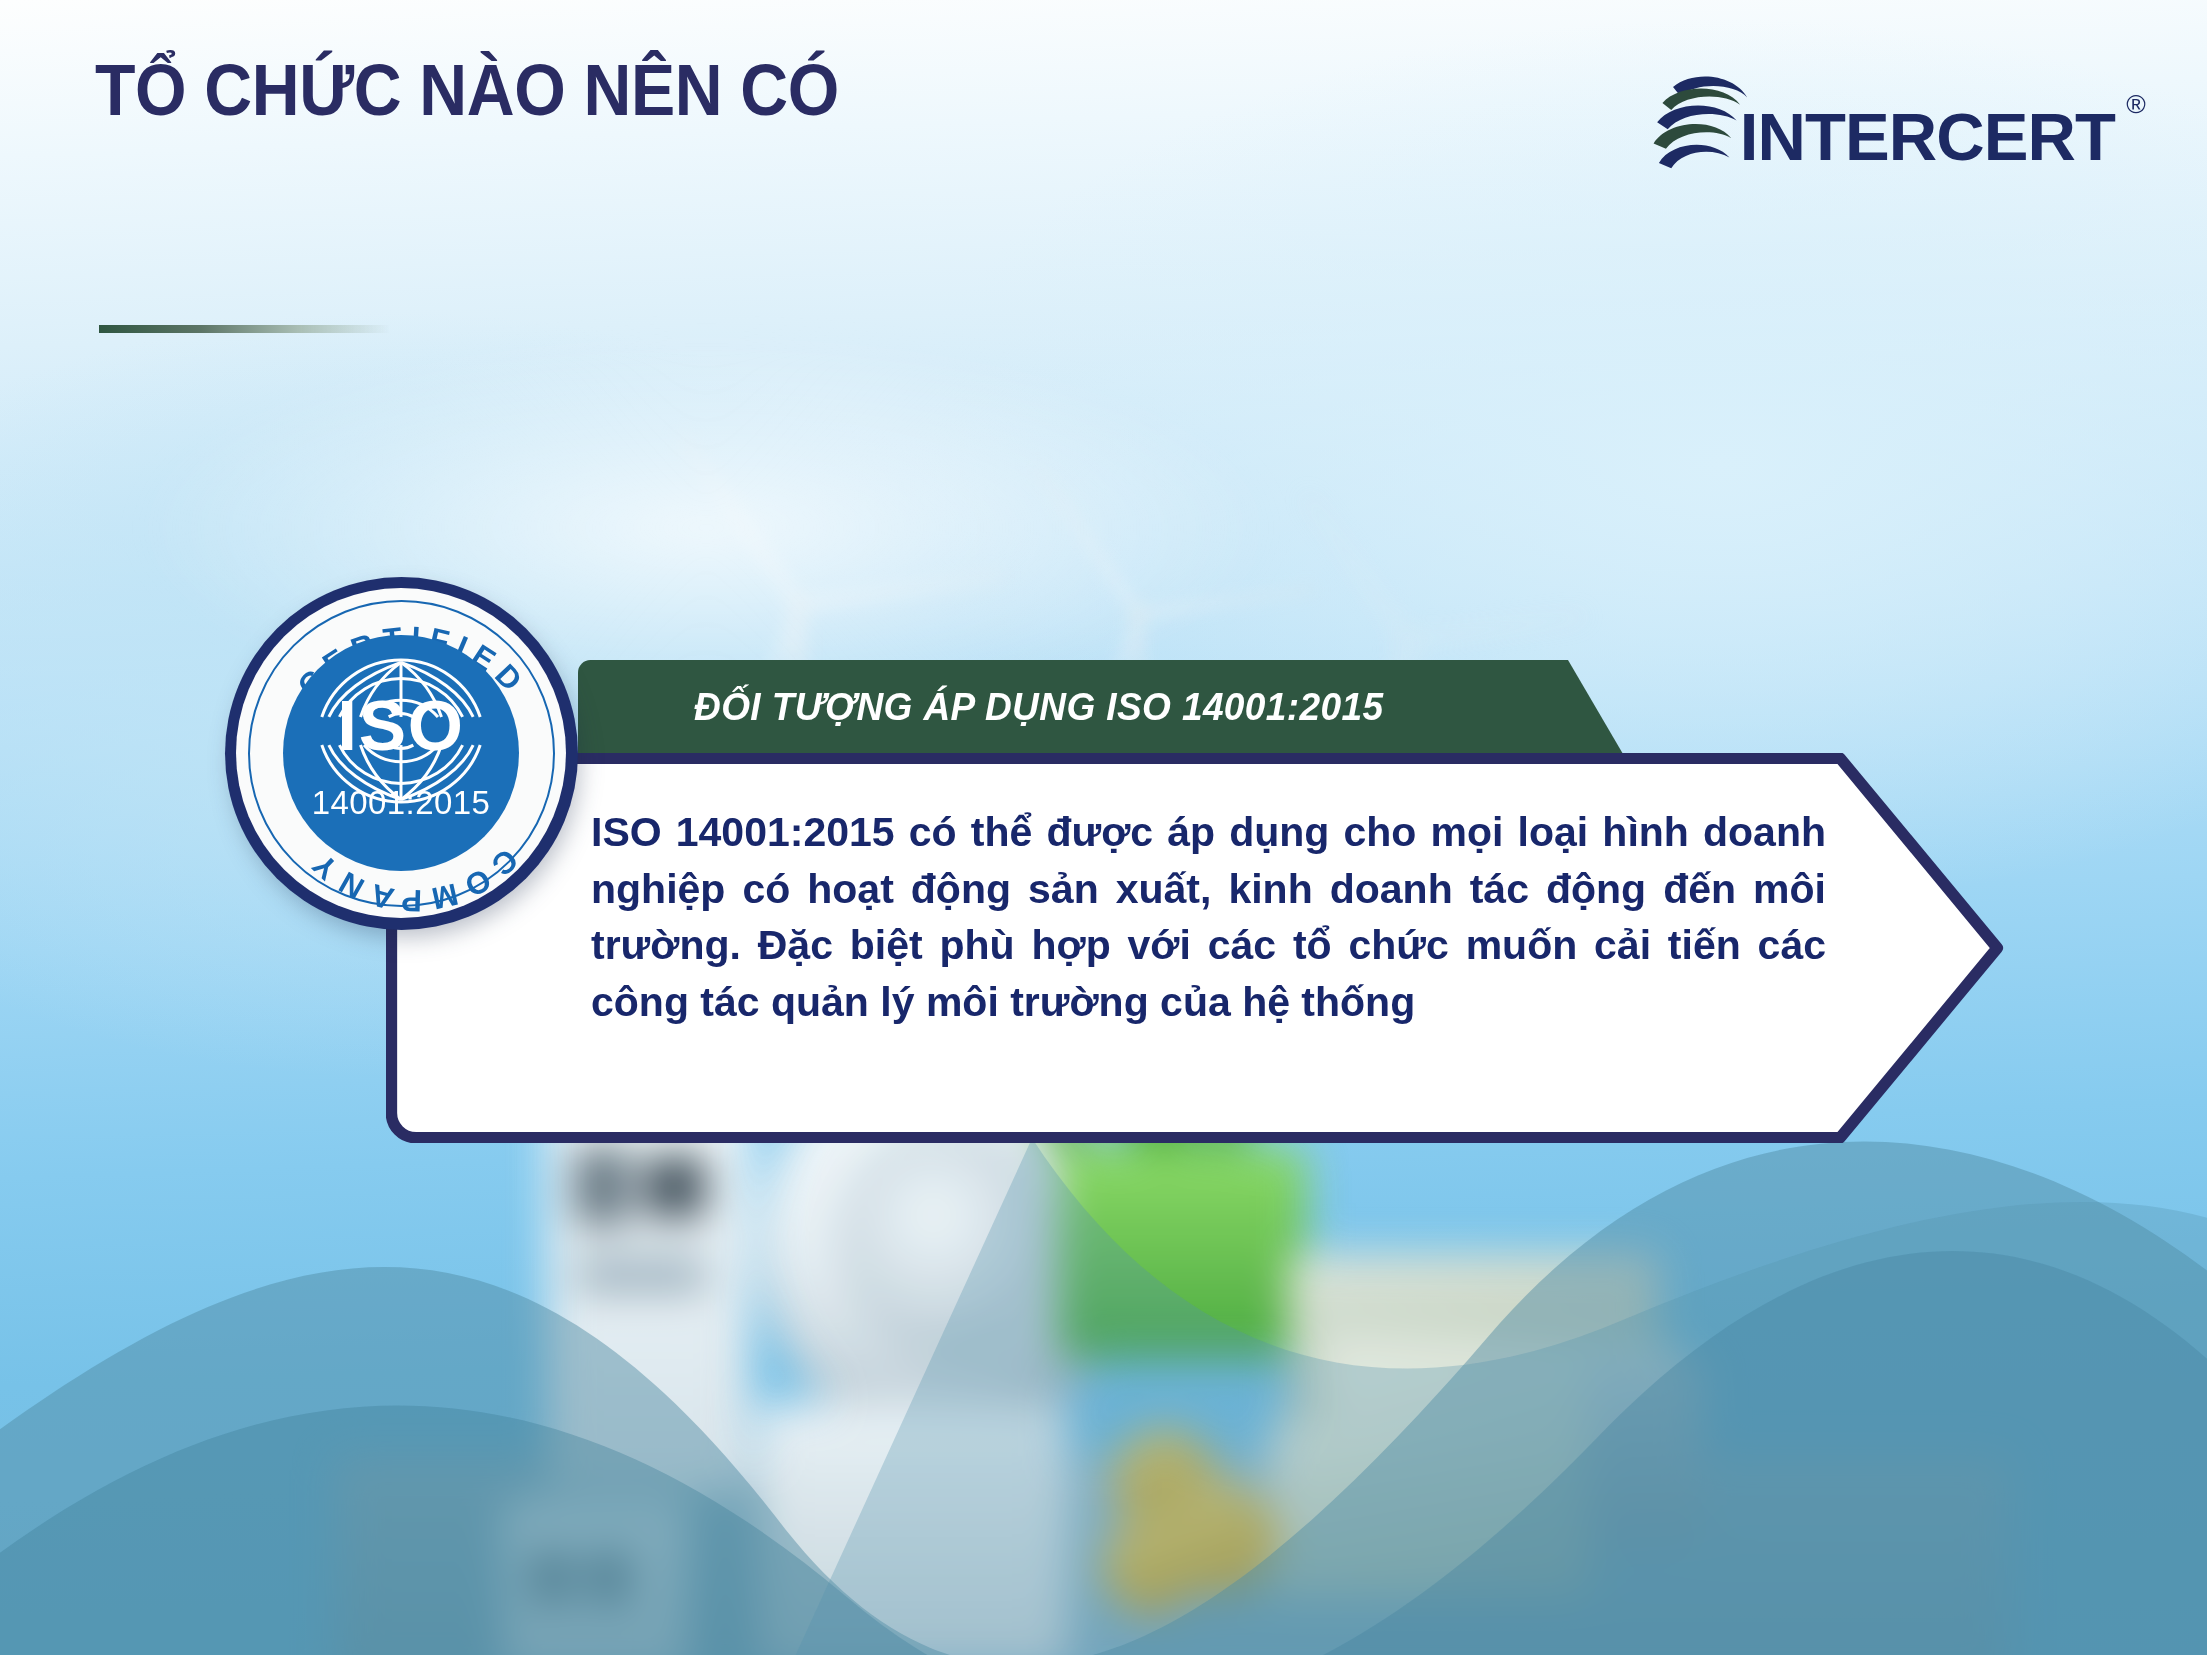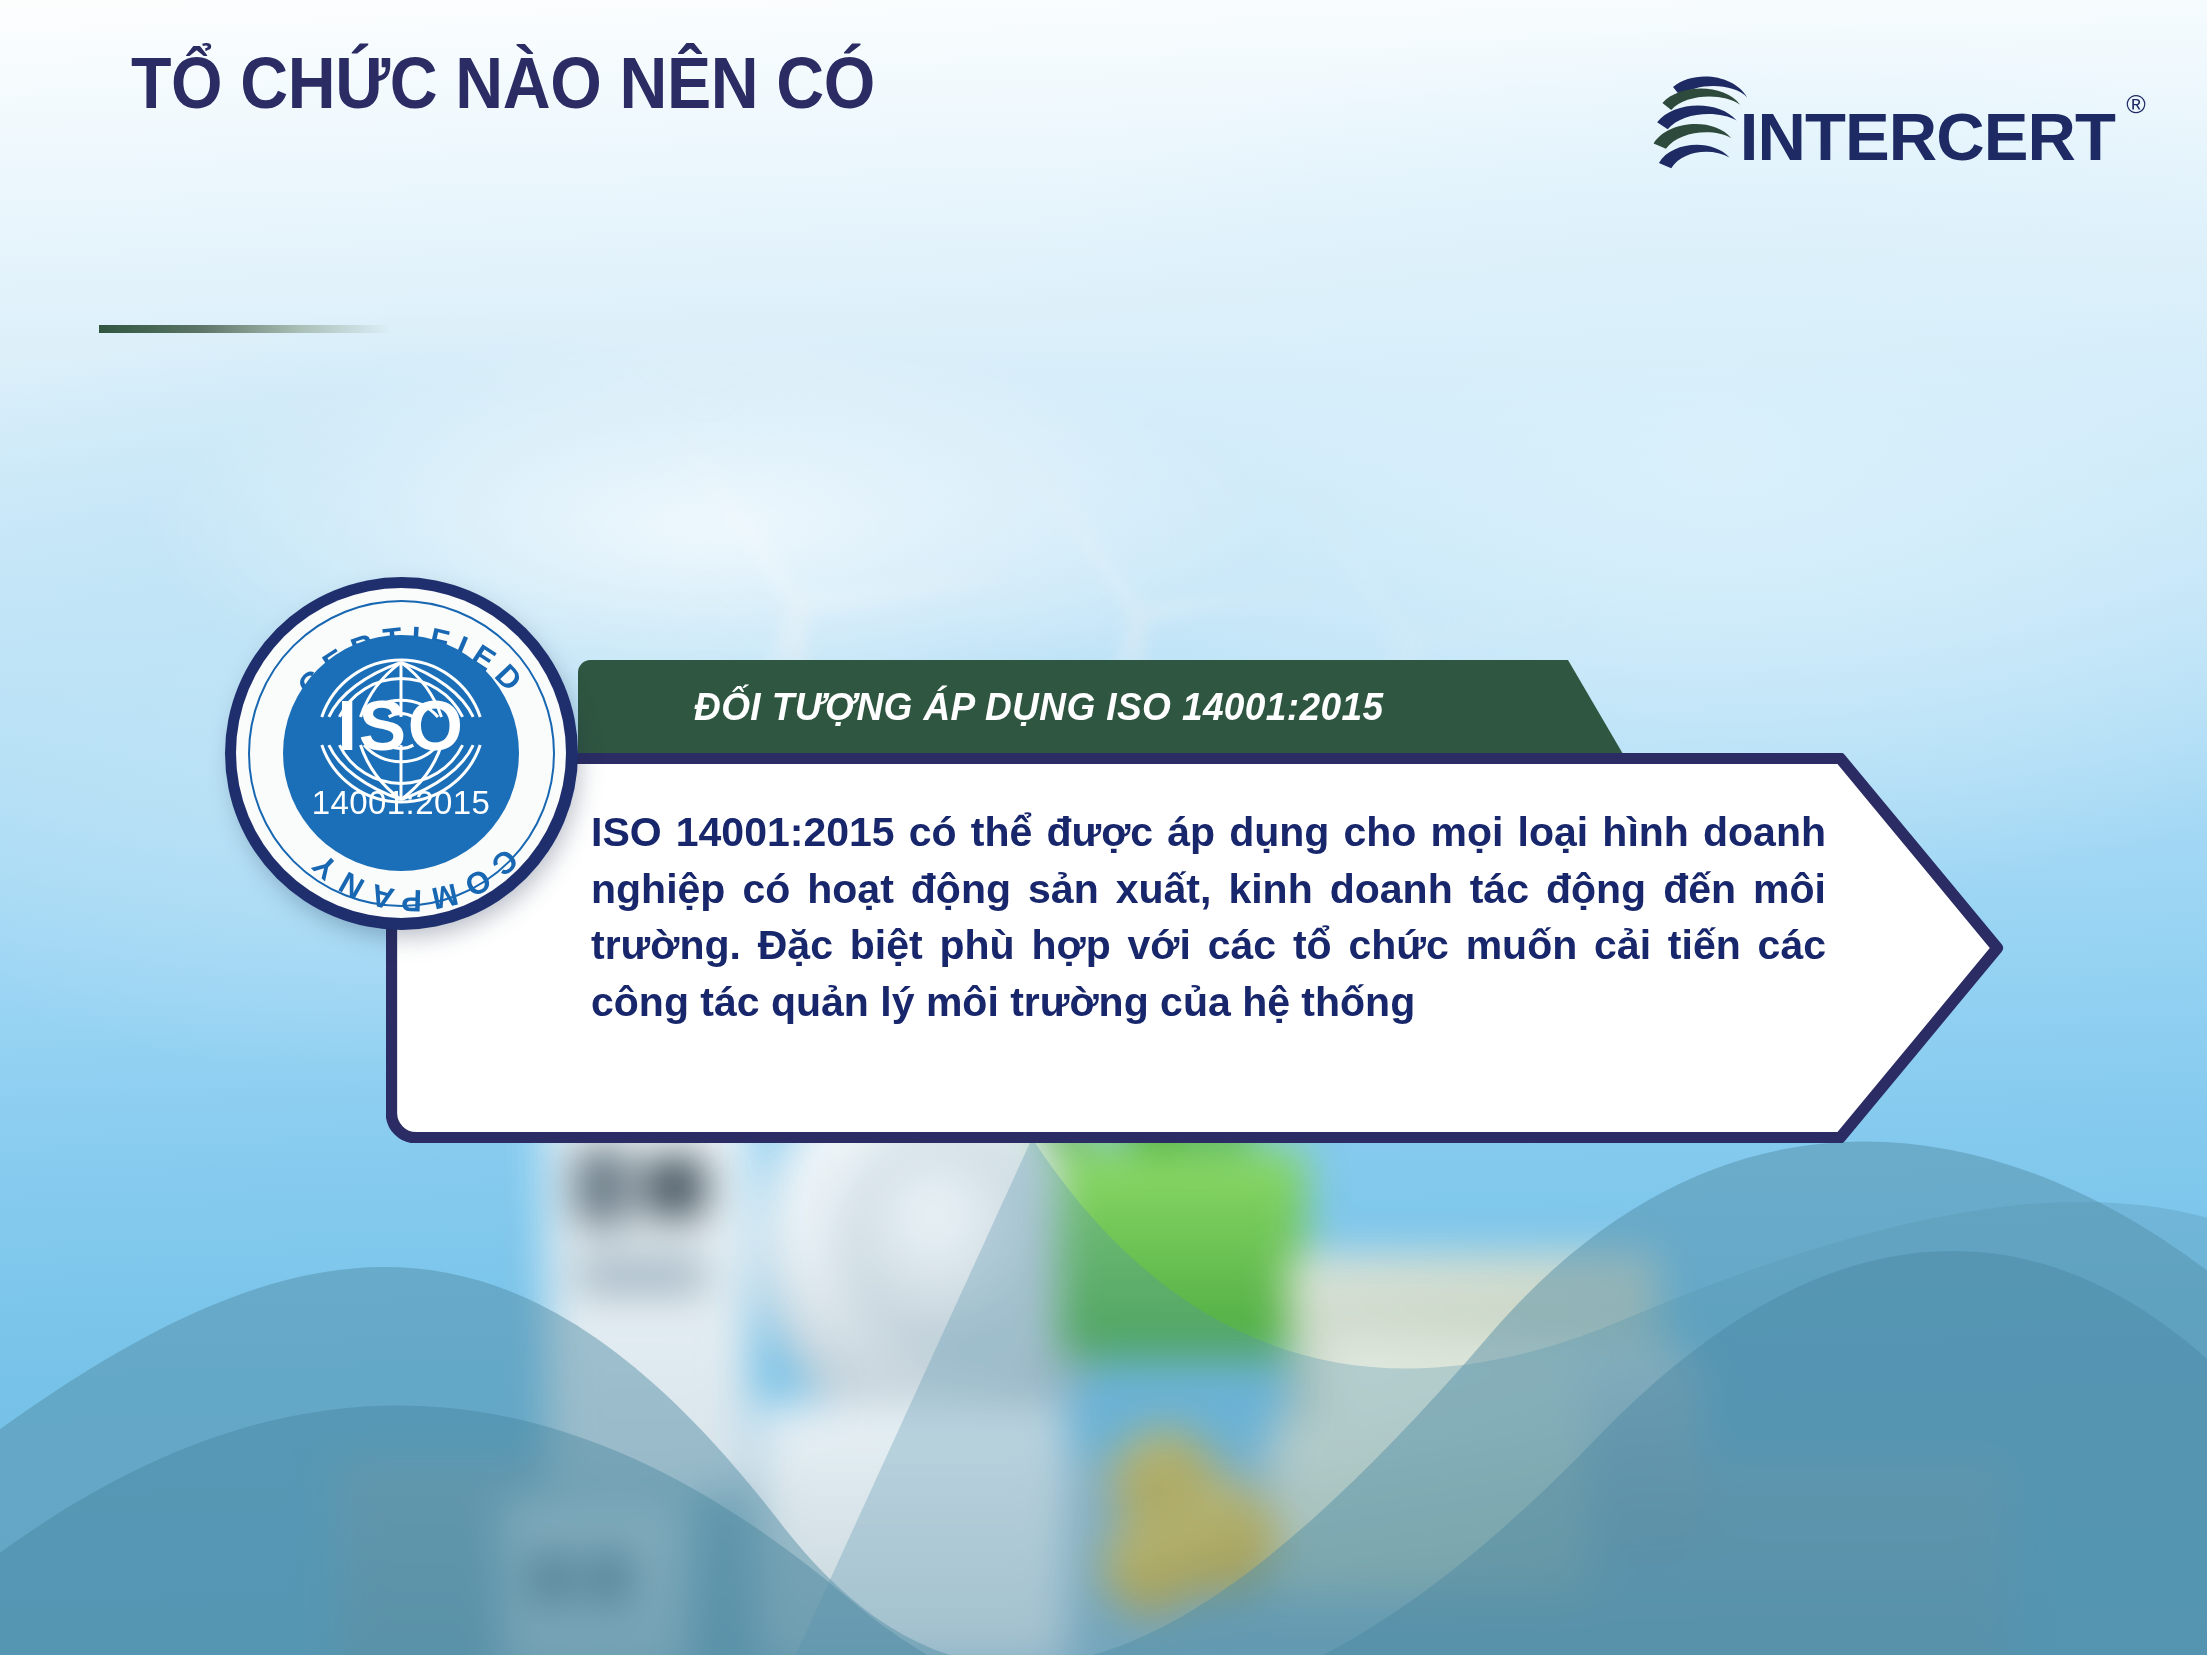--- a/index.html
+++ b/index.html
@@ -101,21 +101,21 @@
   .pb.c3 { left:609px; top:529px; width:97px; height:97px; }
   .pb.jar { left:1094px; top:371px; width:115px; height:185px; background:linear-gradient(180deg,#d4dde2,#9aa9b2); border-radius:12.4px; }
 
   
   .wave { position:absolute; }
   .wave svg { display:block; }
 
   
   #header { position:absolute; left:0; top:0; width:100%; height:353px; }
 
-  #title-block { position:absolute; left:95px; top:49px;margin-left:36px; }
+  #title-block { position:absolute; left:95px; top:56px; }
   .title-line { white-space:nowrap; line-height:.95; }
   .t-main {
     font-size:72px; font-weight:bold; color:#2a2c63;
     letter-spacing:-0.4px; font-stretch:condensed;
     transform:scaleX(.92); transform-origin:left center;
   }
   .t-line2 { margin-top:23px; display:flex; align-items:baseline; }
   .t-green {
     font-size:81px; font-weight:bold; color:#2f5641;
     font-style:italic; letter-spacing:-0.9px;

